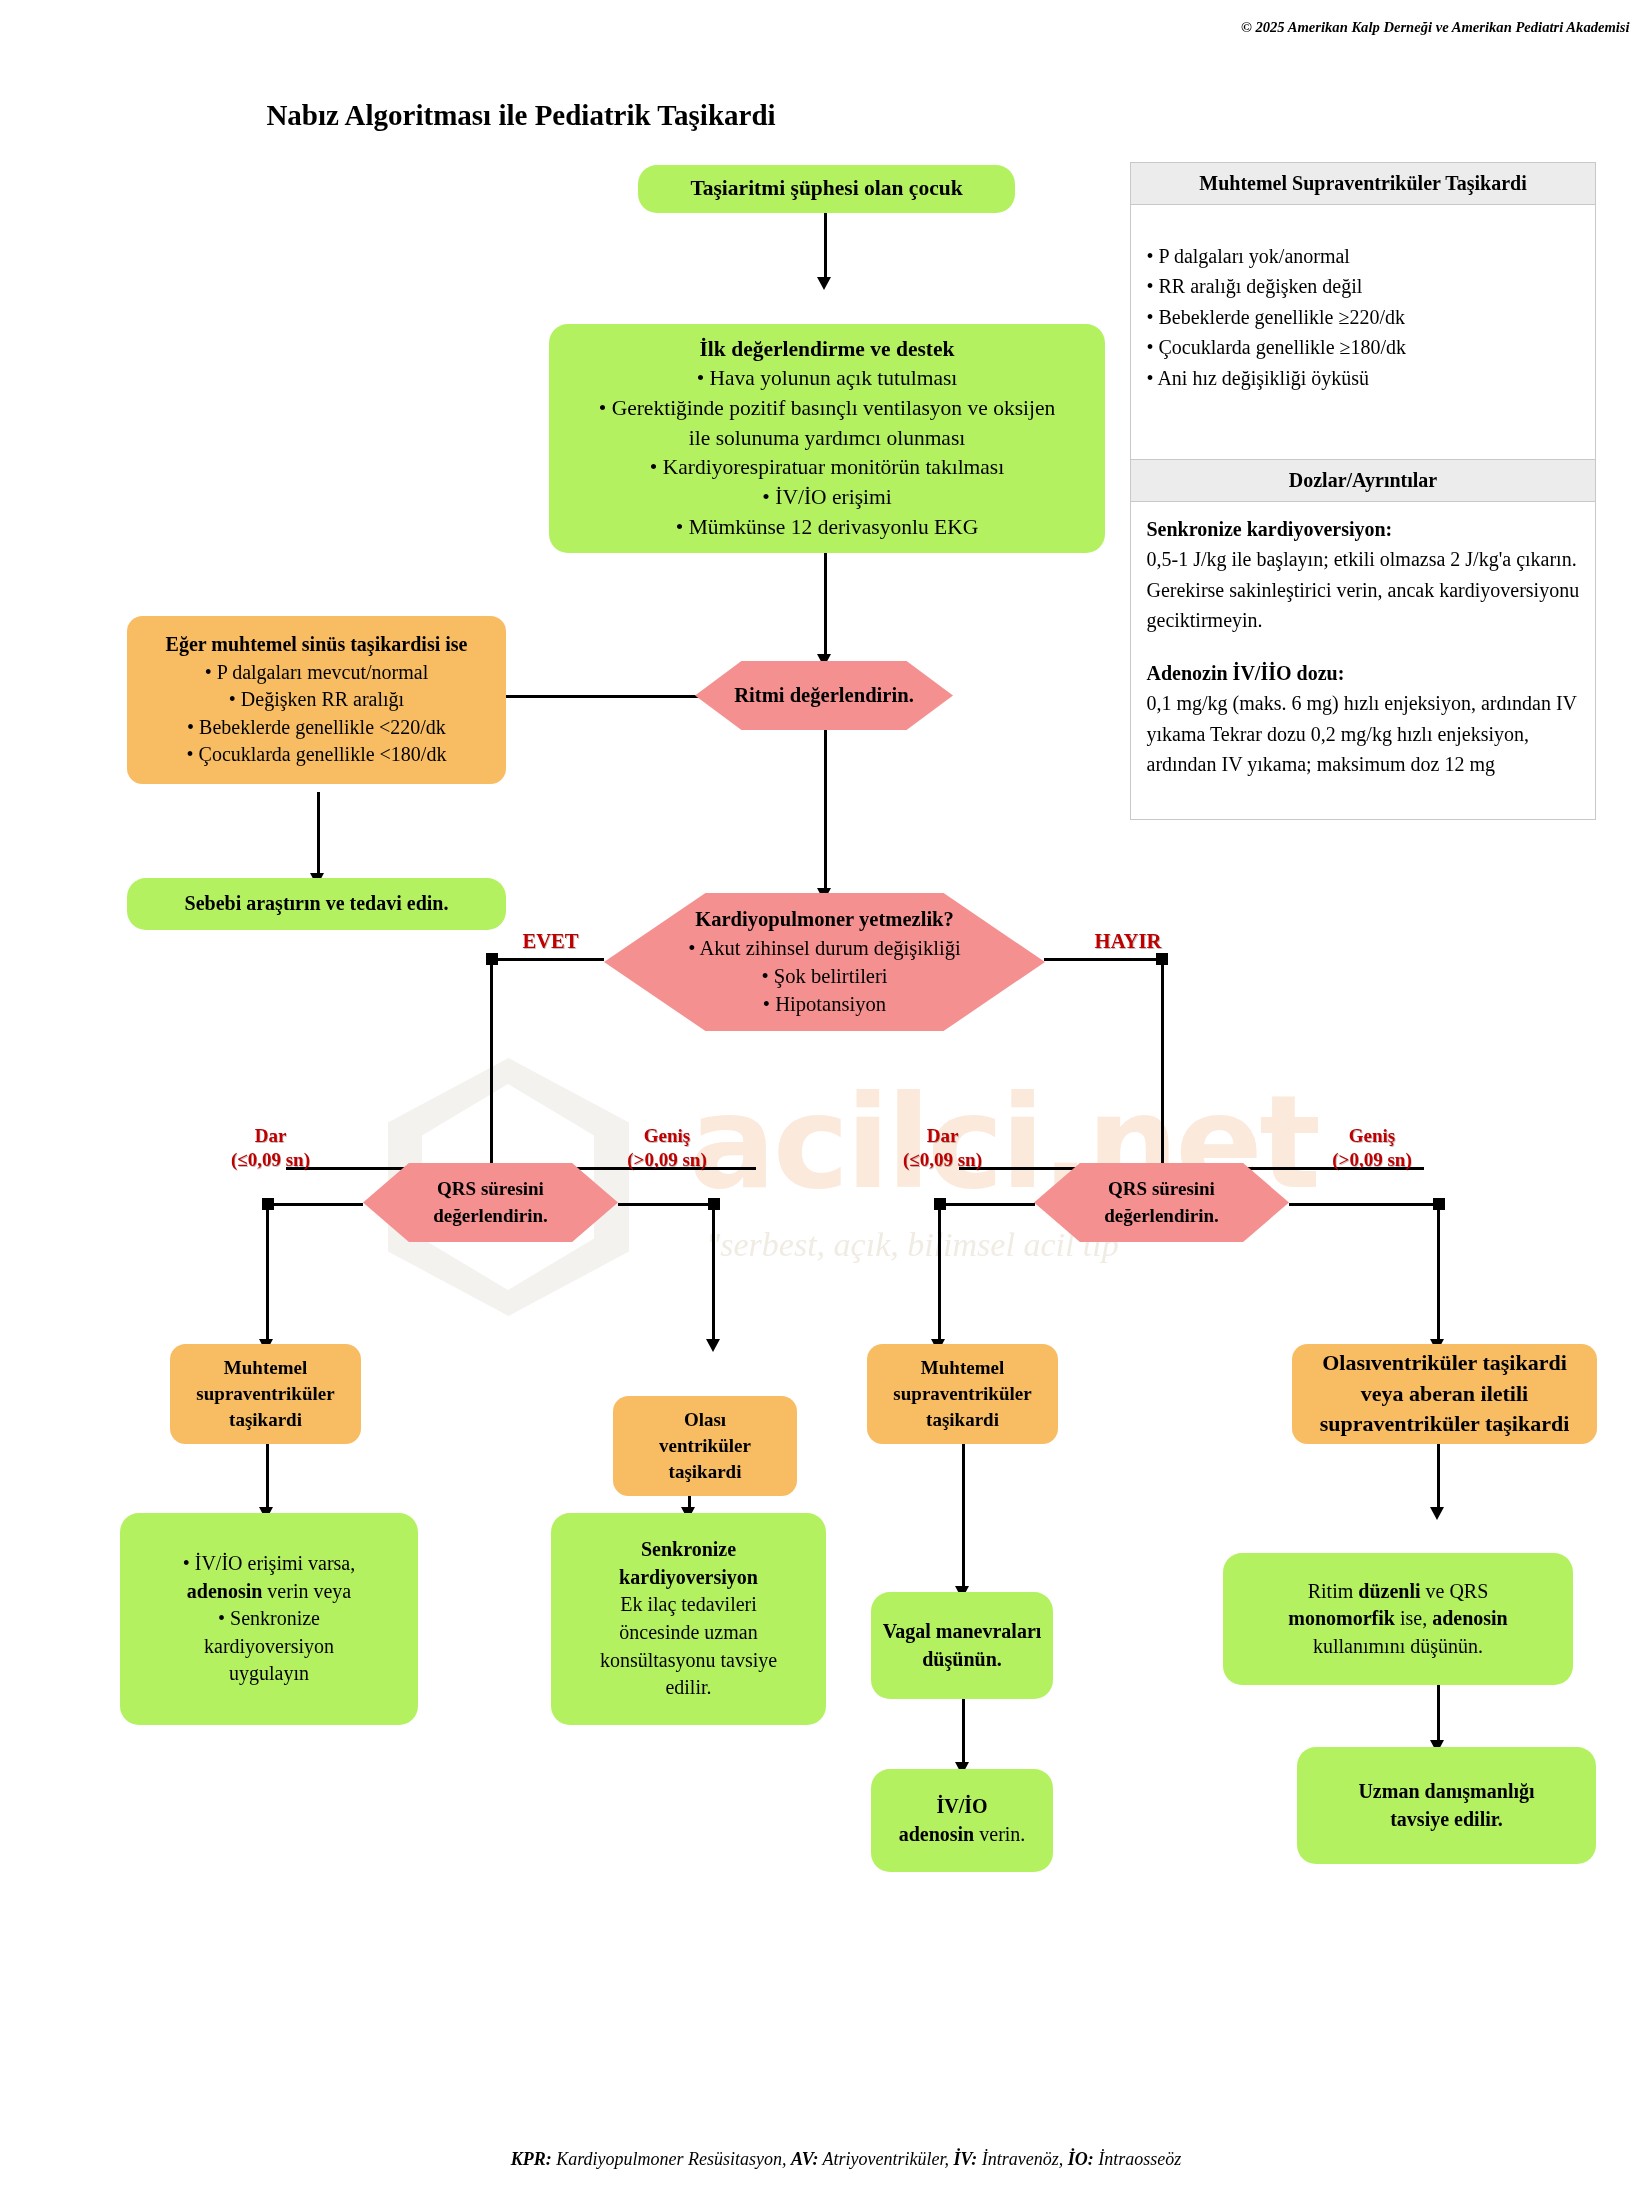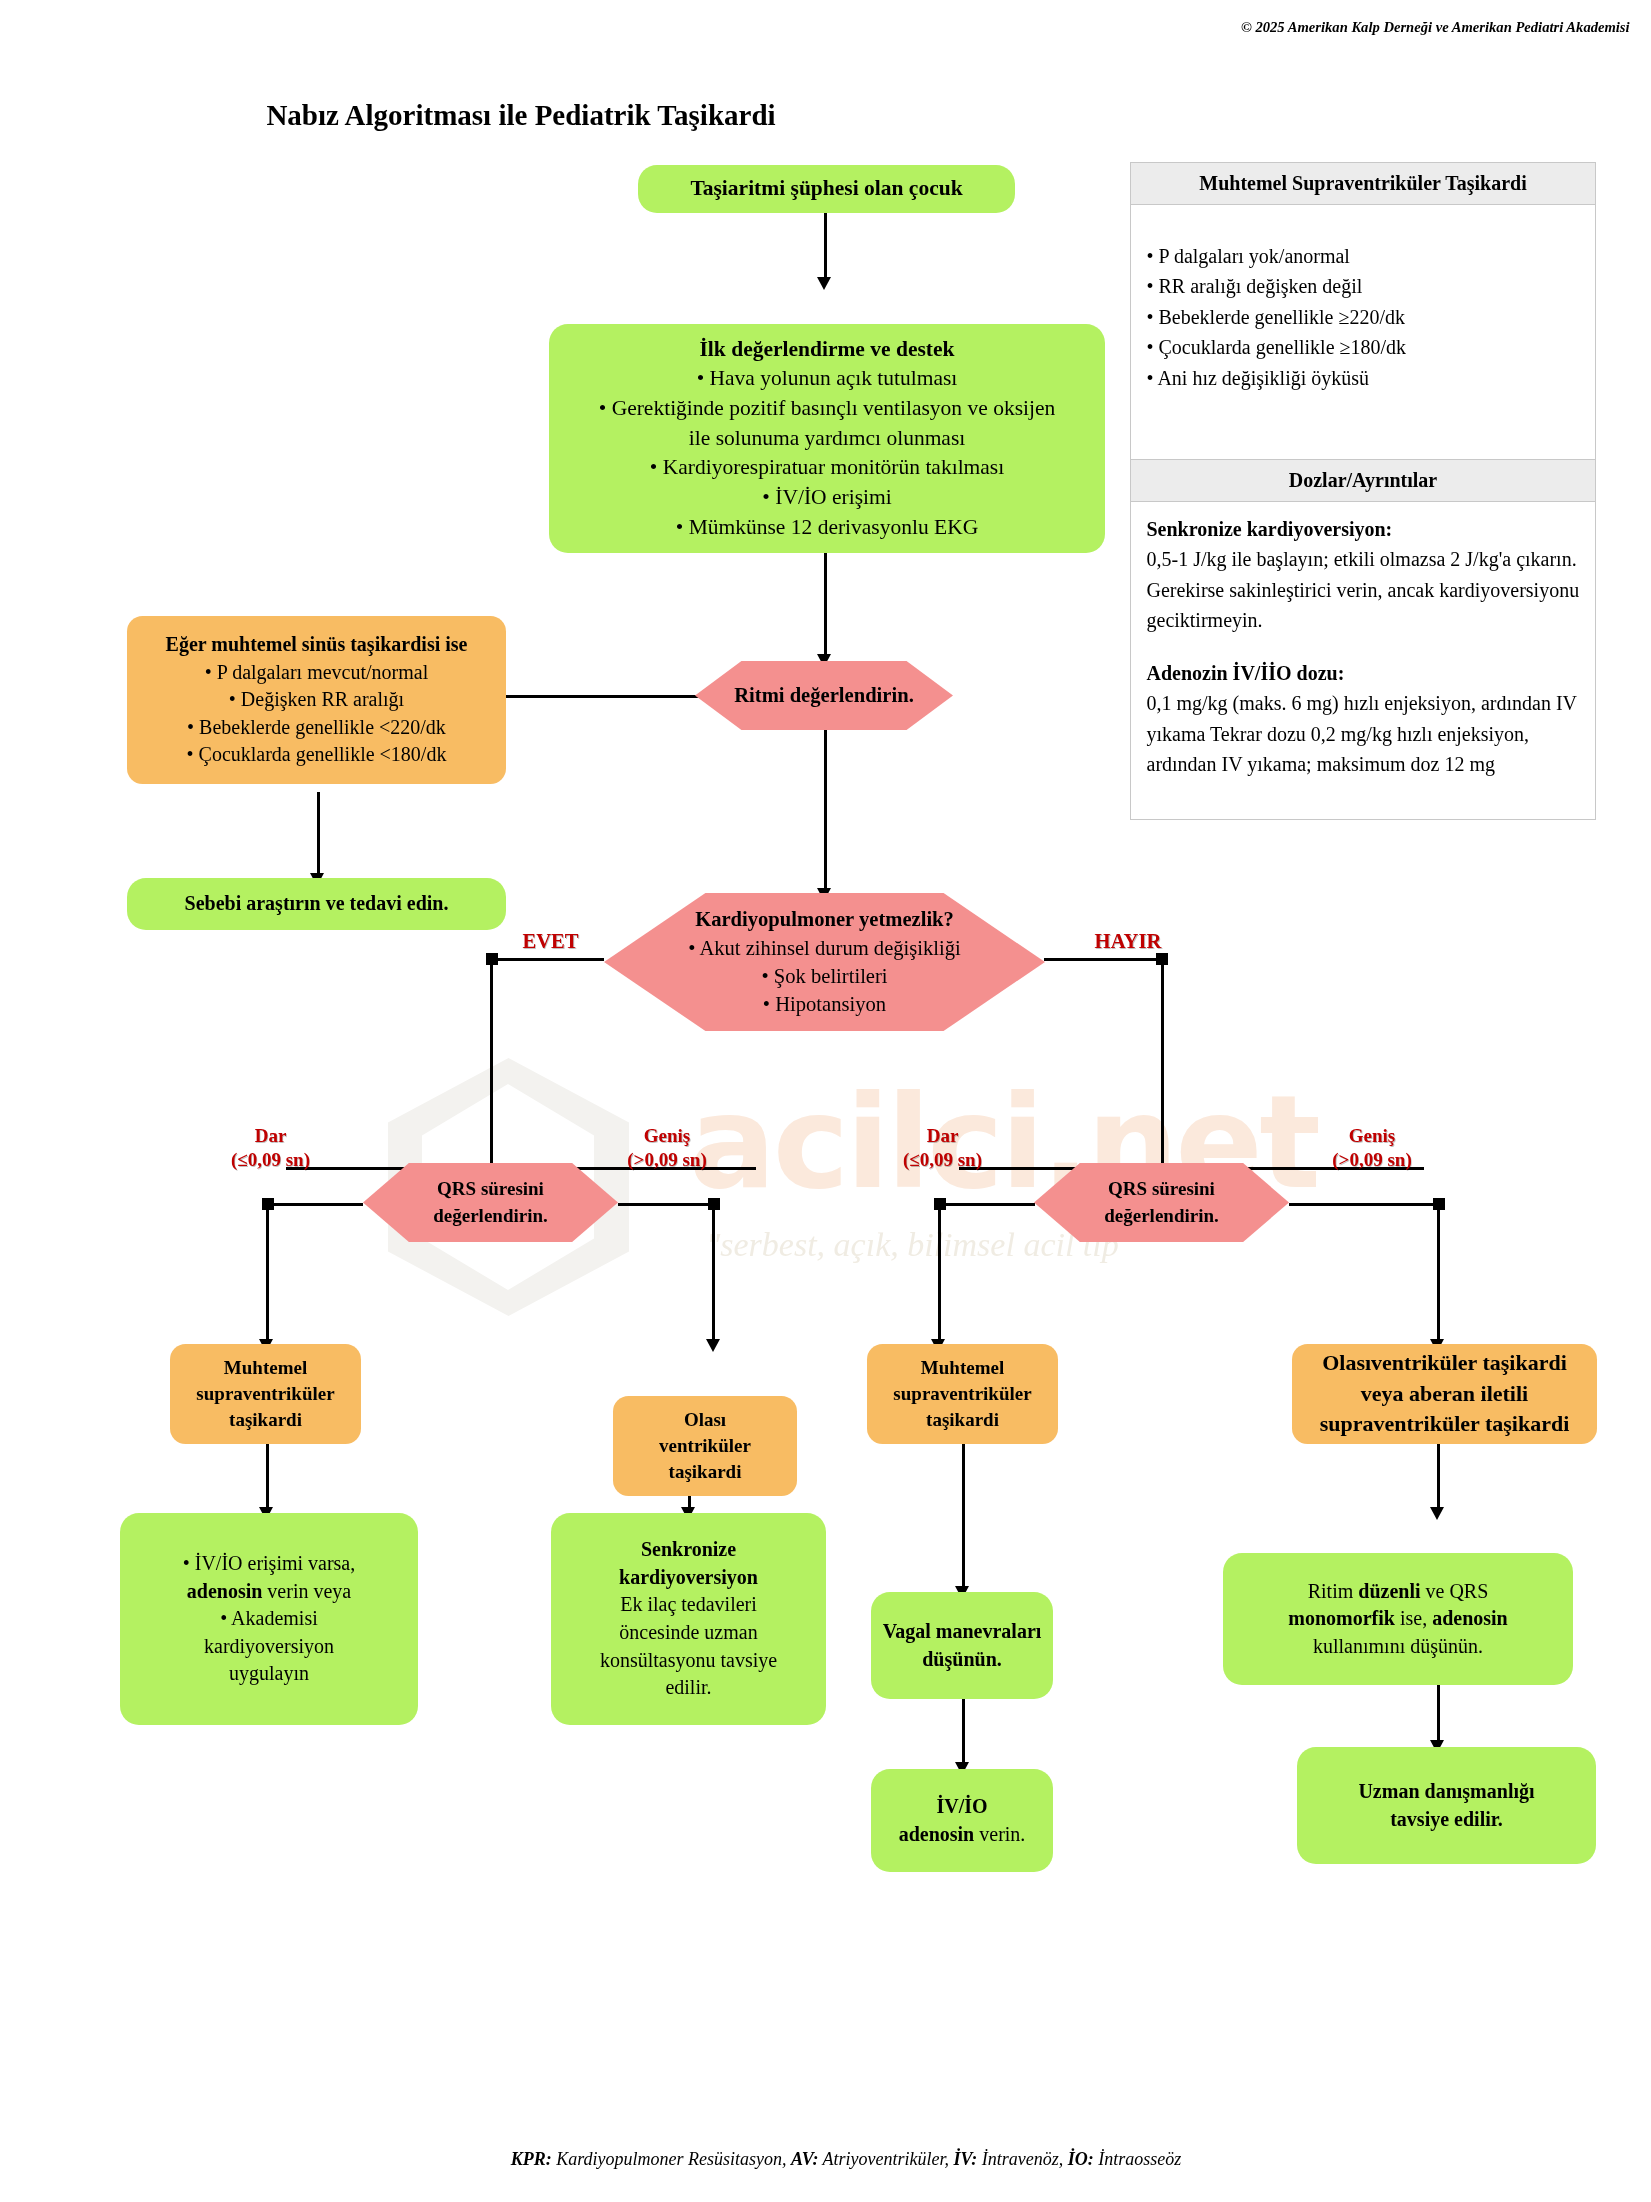--- a/index.html
+++ b/index.html
@@ -374,21 +374,21 @@
         <div>supraventriküler taşikardi</div>
       </div>
     </div>
 
     <div class="node green" style="left:120px; top:1513px; width:298px; height:212px; font-size:20px;">
       <div class="inner">
         <div>• İV/İO erişimi varsa,</div>
         <div>
           <span class="b">adenosin</span><span> verin veya</span>
         </div>
-        <div>• Akademisi</div>
+        <div>• Senkronize</div>
         <div>kardiyoversiyon</div>
         <div>uygulayın</div>
       </div>
     </div>
 
     <div class="node green" style="left:551px; top:1513px; width:275px; height:212px; font-size:20px;">
       <div class="inner">
         <div class="b">Senkronize</div>
         <div class="b">kardiyoversiyon</div>
         <div>Ek ilaç tedavileri</div>

